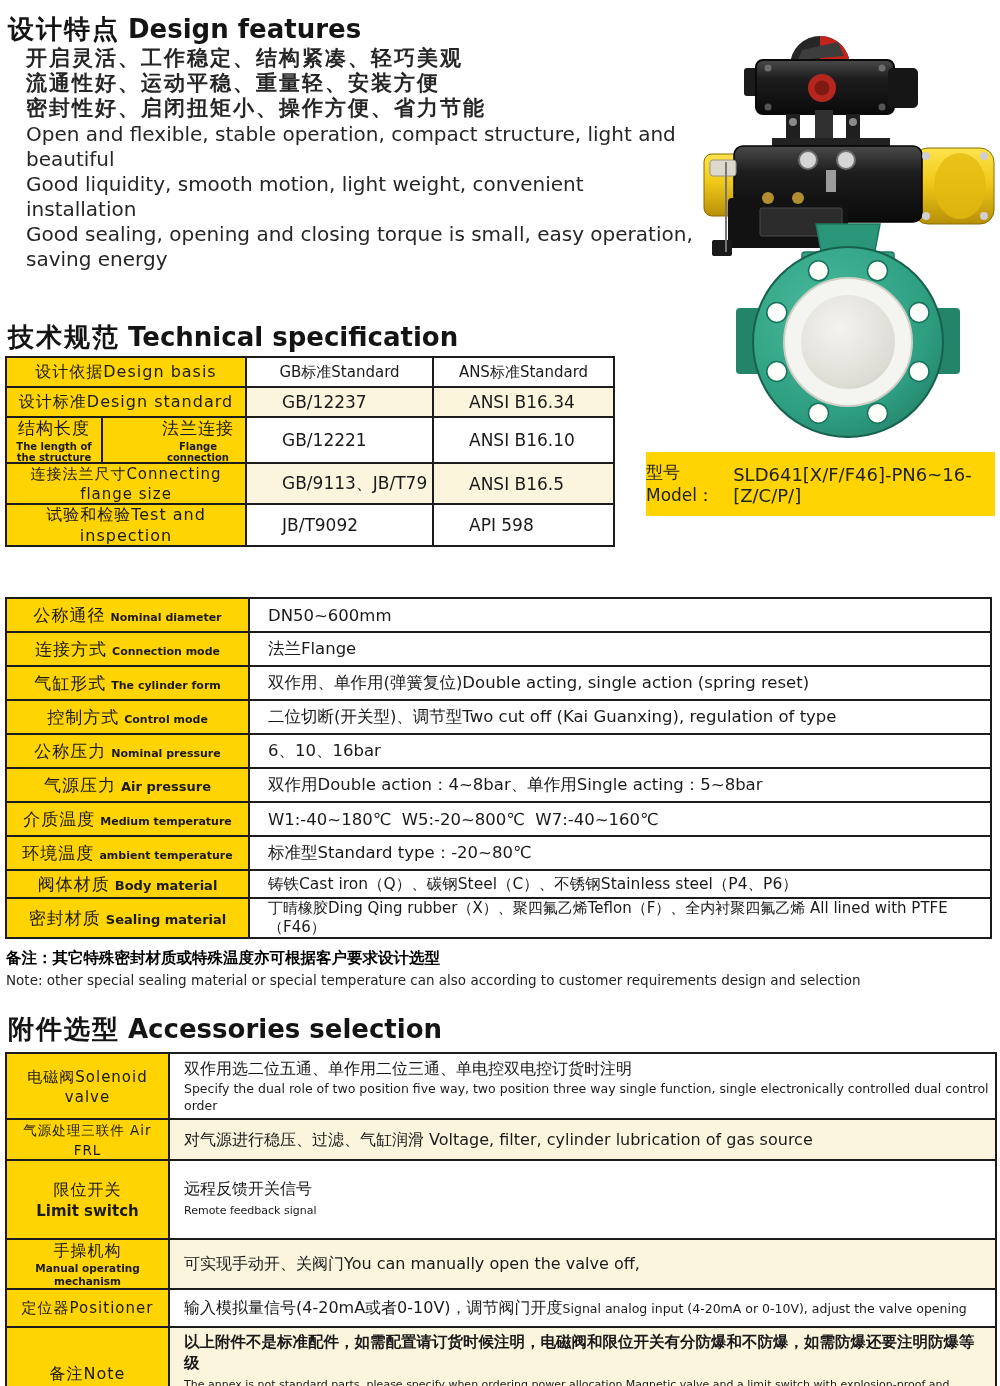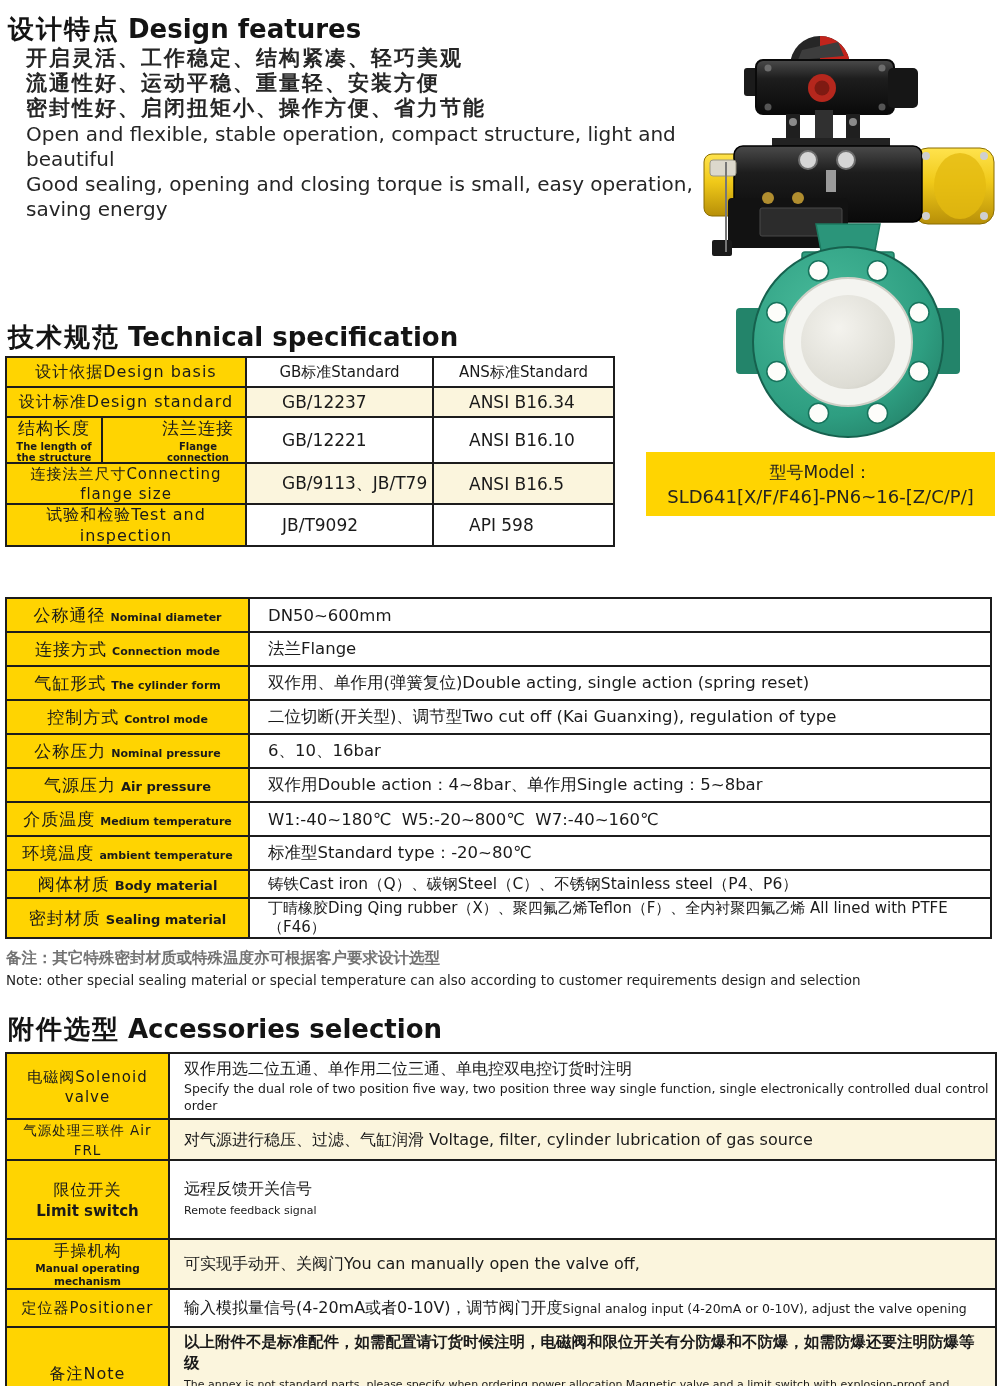--- a/index.html
+++ b/index.html
@@ -35,32 +35,32 @@
 
   
   .spec-table{position:absolute;left:5px;top:356px;width:608px;}
   .spec-table .hdr{font-size:15px;text-align:center;}
   .split{display:flex;align-items:stretch;}
   .split > div{flex:1;display:flex;flex-direction:column;justify-content:center;}
   .split > div + div{border-left:2px solid var(--bd);padding-left:48px;}
 
   
   .model-box{position:absolute;left:646px;top:452px;width:349px;height:64px;background:var(--yellow);
-    display:flex;flex-direction:column;align-items:center;justify-content:center;color:#222;}
+    display:flex;flex-direction:row;align-items:center;justify-content:center;color:#222;}
   .model-box .l1{font-size:17px;font-weight:500;}
   .model-box .l2{font-size:18px;margin-top:2px;}
 
   
   .par-table{position:absolute;left:5px;top:597px;width:985px;}
   .par-table .val{font-size:16.5px;padding-left:18px;}
   .par-table .lbl .en{font-size:11px;}
 
   
   .note{position:absolute;left:6px;top:948px;}
-  .note .zh{font-size:15.5px;font-weight:bold;color:#737373;}
+  .note .zh{font-size:15.5px;font-weight:bold;color:#000000;}
   .note .en{font-size:13.5px;margin-top:3px;color:#242424;}
 
   
   .acc-table{position:absolute;left:5px;top:1052px;width:990px;}
   .acc-table .lbl .zh{font-size:16px;}
   .acc-table .lbl .en{font-size:15px;}
   .acc-content{padding:4px 6px 4px 14px;}
   .acc-zh{font-size:16px;line-height:22px;}
   .acc-en-sm{font-size:12.5px;line-height:17px;}
   .acc-en{font-size:11px;line-height:21px;}
@@ -80,20 +80,21 @@
   <div class="sec-title" style="top:12px;">
     <span class="zh">设计特点</span><span class="en">Design features</span>
   </div>
   <div class="feat-zh">
     <div>开启灵活、工作稳定、结构紧凑、轻巧美观</div>
     <div>流通性好、运动平稳、重量轻、安装方便</div>
     <div>密封性好、启闭扭矩小、操作方便、省力节能</div>
   </div>
   <div class="feat-en">
     <p>Open and flexible, stable operation, compact structure, light and beautiful</p>
+    <p>Good liquidity, smooth motion, light weight, convenient installation</p>
     <p>Good sealing, opening and closing torque is small, easy operation, saving energy</p>
   </div>
 
   <svg class="product" viewBox="0 0 300 444">
     <defs>
       <linearGradient id="gBlack" x1="0" y1="0" x2="0" y2="1">
         <stop offset="0" stop-color="#4a4a4a"></stop>
           <stop offset="0.35" stop-color="#1d1d1d"></stop>
           <stop offset="1" stop-color="#0a0a0a"></stop>
       </linearGradient>

